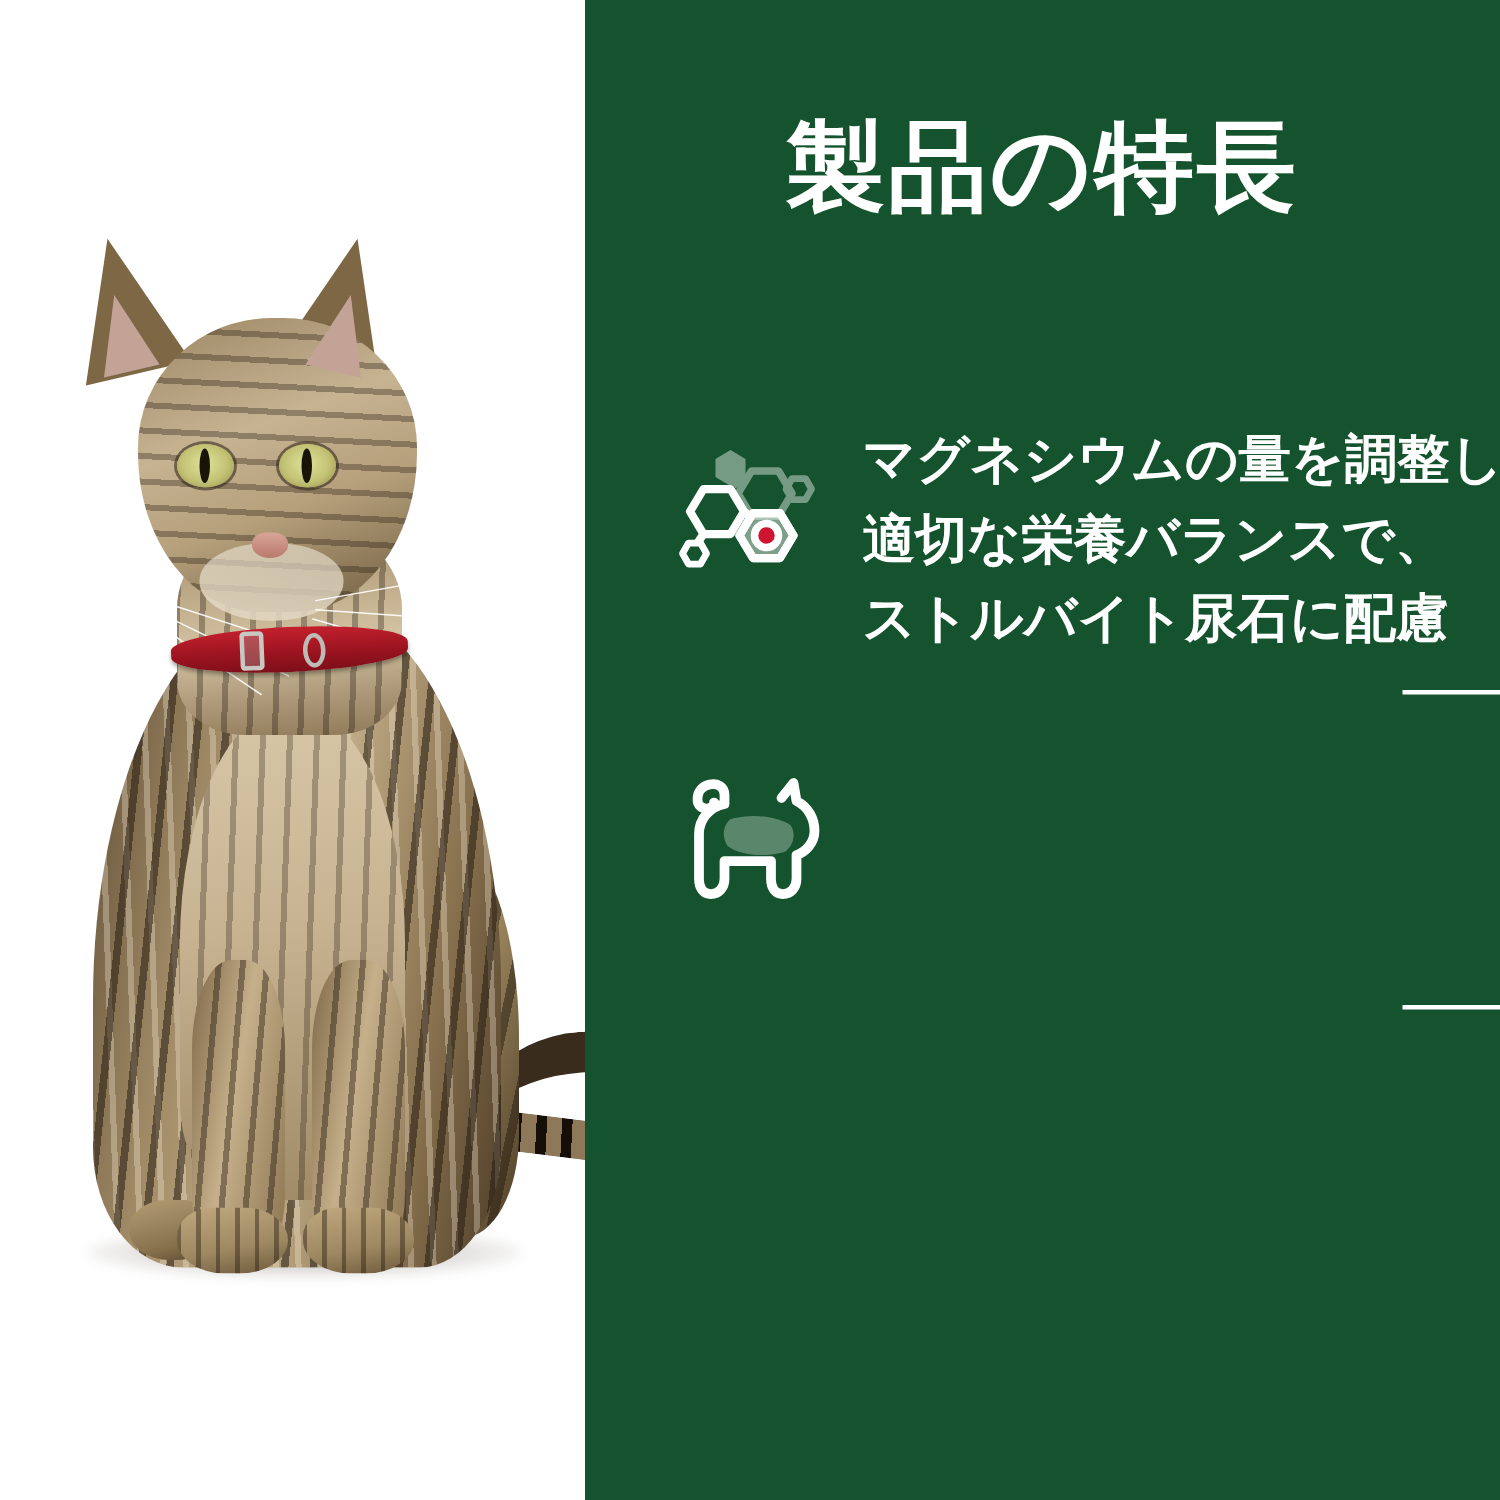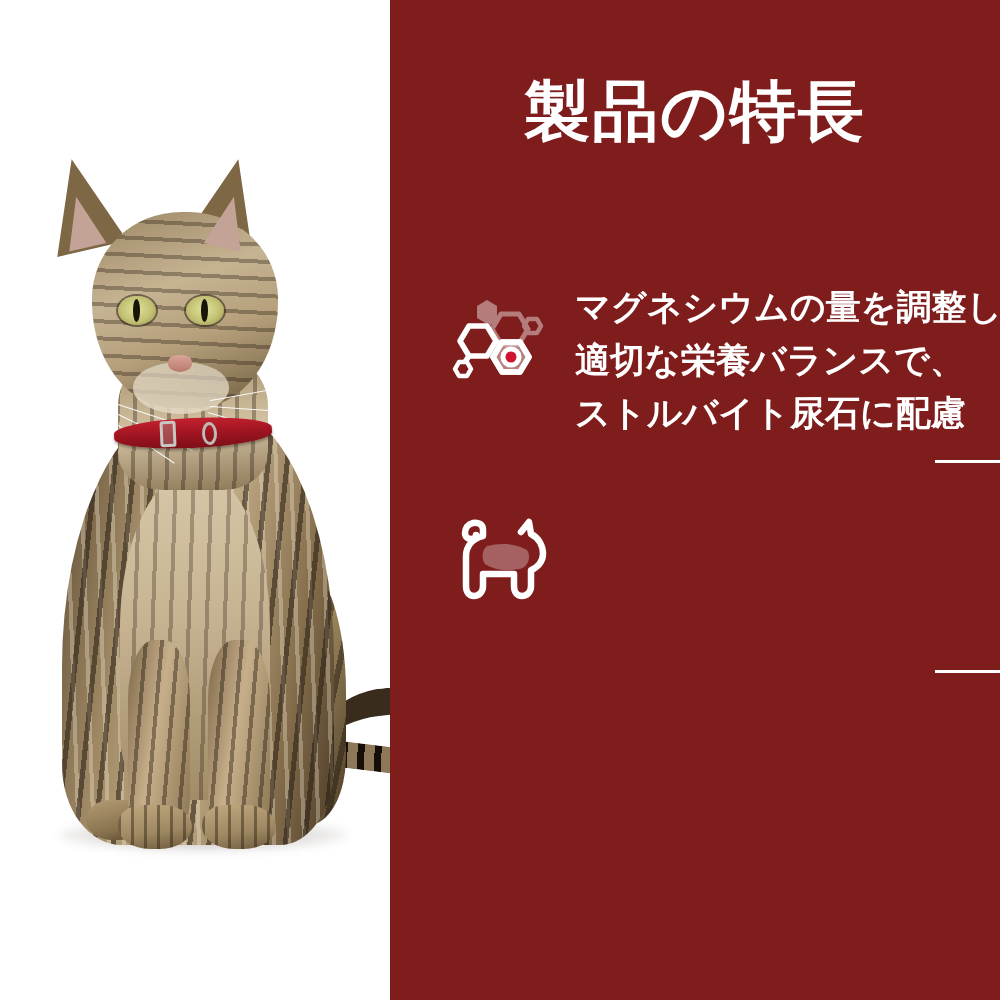--- a/index.html
+++ b/index.html
@@ -232,21 +232,21 @@
     height:1.4px;
     background:rgba(255,255,255,.92);
     transform-origin:left center;
     border-radius:2px;
   }
 
   
   #feature-panel {
     position:absolute; left:390px; top:0;
     width:610px; height:1000px;
-    background:#7f1d1d;
+    background:#14532d;
   }
 
   #panel-title {
     position:absolute; left:0; top:78px;
     width:610px;
     text-align:center;
     color:#ffffff;
     font-size:66px;
     font-weight:700;
     letter-spacing:2px;

